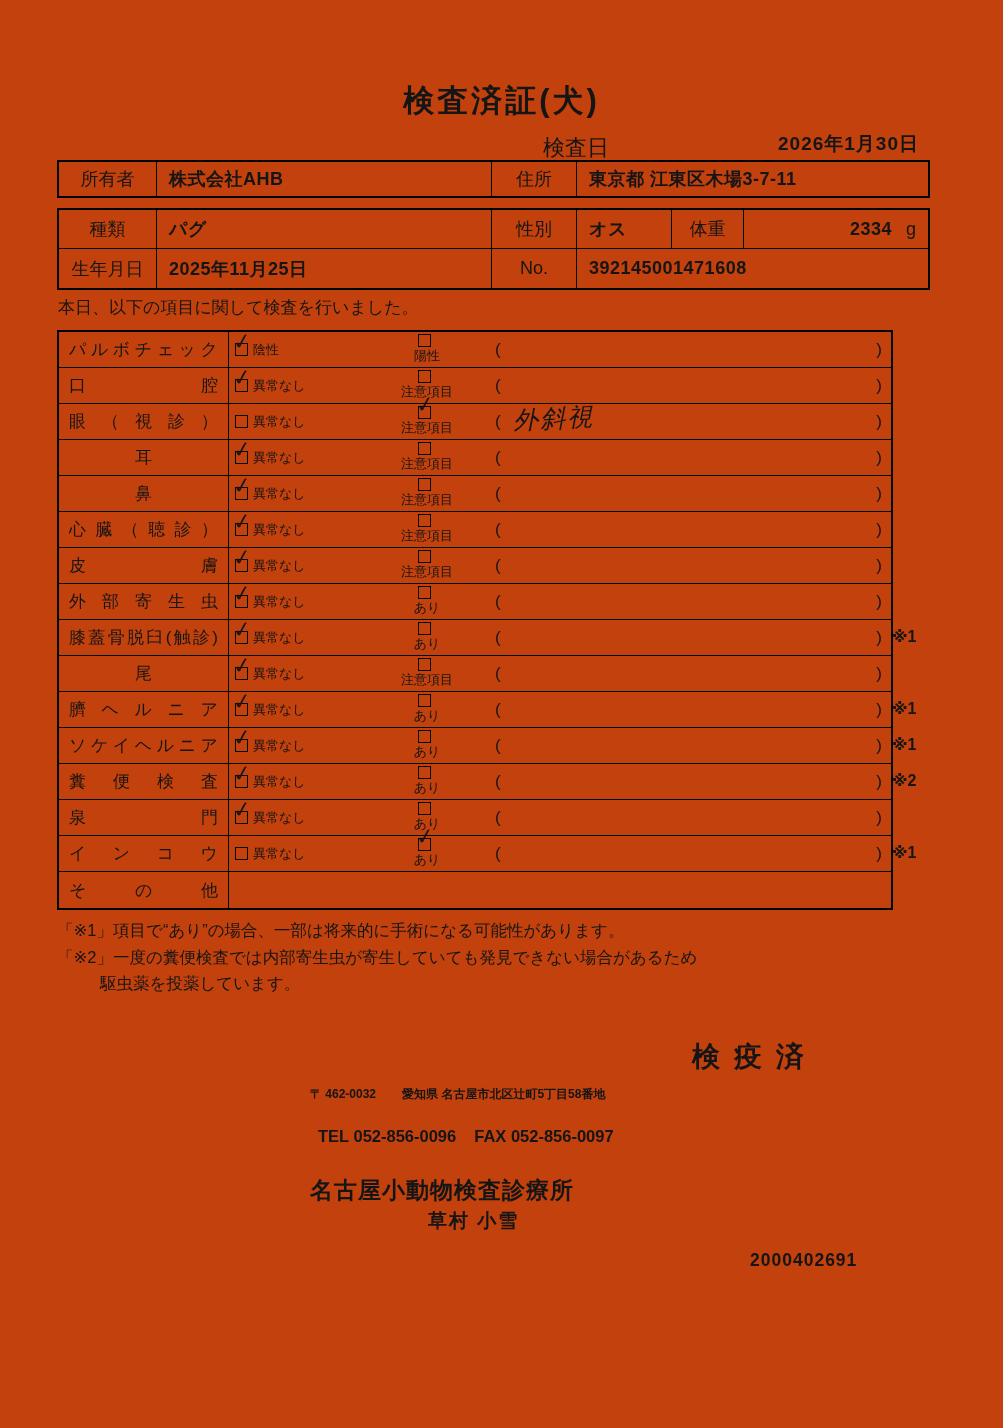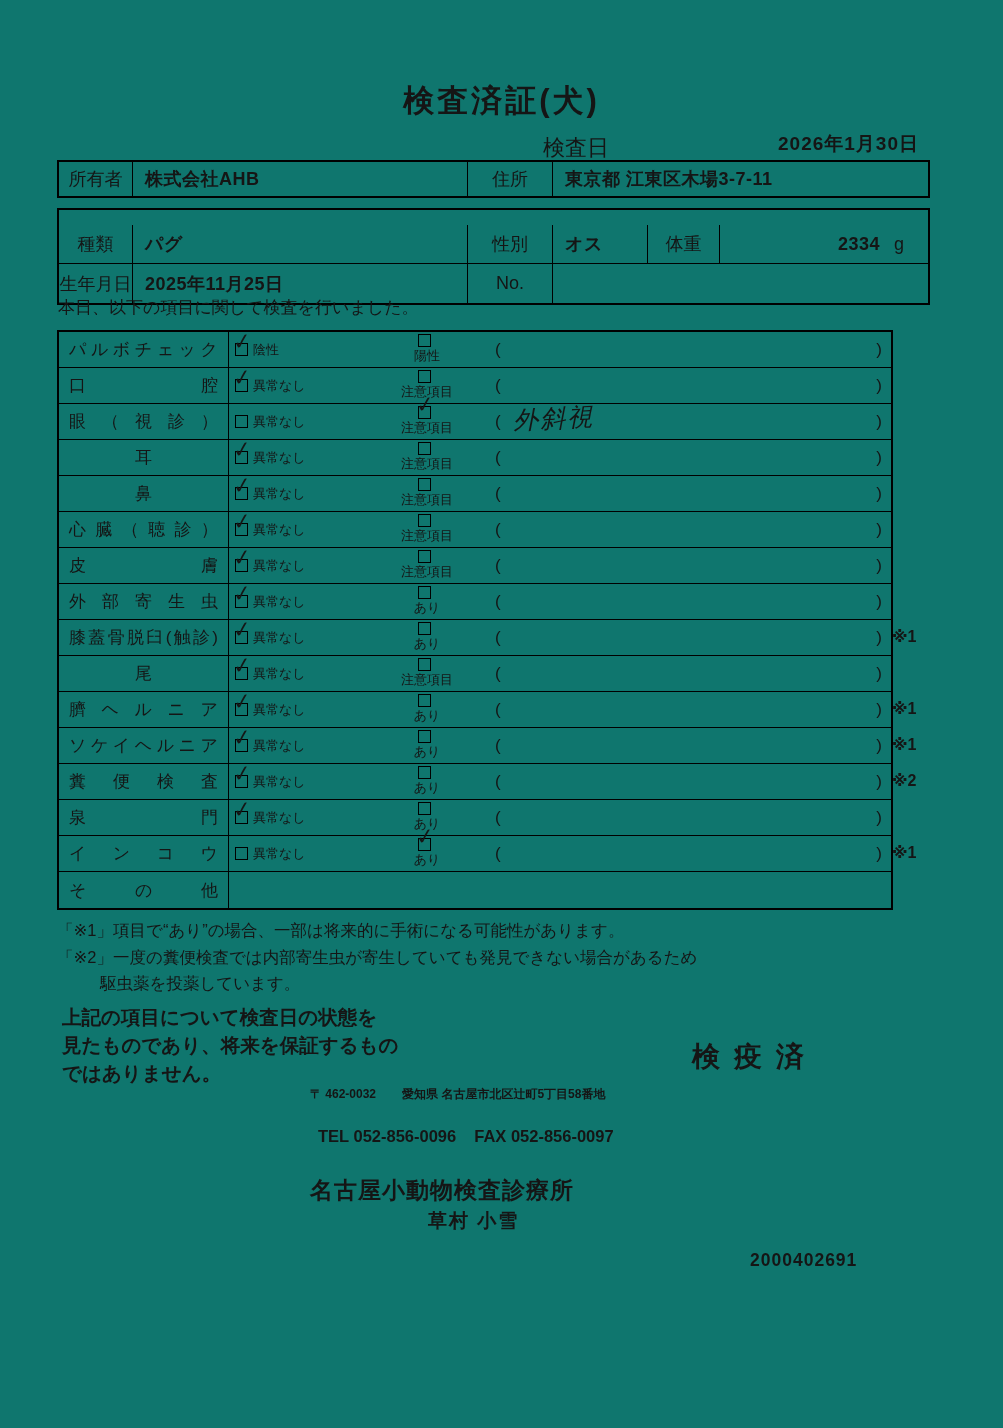--- a/index.html
+++ b/index.html
@@ -2,41 +2,41 @@
 <html><head>
 <meta charset="utf-8">
 <style>
   * { margin:0; padding:0; box-sizing:border-box; }
   html,body { background:#fff; }
   body {
     width:1003px; height:1428px; position:relative;
     font-family:"Liberation Sans","DejaVu Sans",sans-serif;
     color:#151515;
   }
-  .page { position:absolute; inset:0; background:#0f766e; }
+  .page { position:absolute; inset:0; background:#c2410c; }
 
   .title { position:absolute; top:80px; left:0; width:100%; text-align:center;
            font-size:31px; font-weight:600; letter-spacing:3px; }
 
   .date-label { position:absolute; top:133px; left:543px; font-size:22px; }
   .date-value { position:absolute; top:131px; left:778px; font-size:19px; font-weight:600; letter-spacing:1px; }
 
   .box-table { position:absolute; left:57px; width:873px; border:2px solid #000; font-size:18px; }
   .owner-table { top:160px; height:38px; display:flex; }
   .pet-table { top:208px; }
   .trow { display:flex; height:39px; }
-  .bb { border-bottom:1.5px solid #000;margin-top:15px; }
+  .bb { border-bottom:1.5px solid #000; }
   .br { border-right:1.5px solid #000; }
   .cell { display:flex; align-items:center; }
   .lbl { justify-content:center; }
   .val { padding-left:12px; }
   .filled { font-weight:600; letter-spacing:0.5px;text-align:center; }
-  .w98{width:74px} .w335{width:335px} .w85{width:85px} .w95{width:95px} .w72{width:72px}
+  .w98{width:98px} .w335{width:335px} .w85{width:85px} .w95{width:95px} .w72{width:72px}
   .grow{ flex:1; }
-  .weight { justify-content:flex-end; padding-right:24px; }
+  .weight { justify-content:flex-end; padding-right:12px; }
   .unit { margin-left:14px; font-weight:400; }
 
   .intro { position:absolute; top:296px; left:58px; font-size:17px; }
 
   .check-table { position:absolute; top:330px; left:57px; width:836px; border:2px solid #000; }
   .crow { display:flex; height:36px; border-bottom:1.5px solid #000; position:relative; }
   .crow.other { border-bottom:none; }
   .item { width:170px; border-right:1.5px solid #000; padding:0 10px; display:flex;
           align-items:center; font-size:17px; }
   .spread { justify-content:space-between; }
@@ -102,20 +102,21 @@
       <div class="cell lbl w72 br">体重</div>
       <div class="cell weight grow">
         <span class="filled">2334</span>
         <span class="unit">g</span>
       </div>
     </div>
     <div class="trow">
       <div class="cell lbl w98 br">生年月日</div>
       <div class="cell val w335 br filled">2025年11月25日</div>
       <div class="cell lbl w85 br">No.</div>
+      <div class="cell val grow filled">392145001471608</div>
     </div>
   </div>
 
   <div class="intro">本日、以下の項目に関して検査を行いました。</div>
 
   <div class="check-table">
     <div>
 
         <div class="crow">
           <div class="item spread">
@@ -554,25 +555,20 @@
           <span>他</span>
         </div>
       <div class="content"></div>
     </div>
   </div>
 
   <div class="note n1">「※1」項目で“あり”の場合、一部は将来的に手術になる可能性があります。</div>
   <div class="note n2">「※2」一度の糞便検査では内部寄生虫が寄生していても発見できない場合があるため</div>
   <div class="note n3">駆虫薬を投薬しています。</div>
 
-  <div class="disclaimer">
-    <div>上記の項目について検査日の状態を</div>
-    <div>見たものであり、将来を保証するもの</div>
-    <div>ではありません。</div>
-  </div>
 
   <div class="stamp">検疫済</div>
 
   <div class="addr-line">
     <span>〒 462-0032</span><span class="gap">愛知県 名古屋市北区辻町5丁目58番地</span>
   </div>
 
   <div class="tel-line">
     <span>TEL 052-856-0096</span><span class="gap2">FAX 052-856-0097</span>
   </div>

